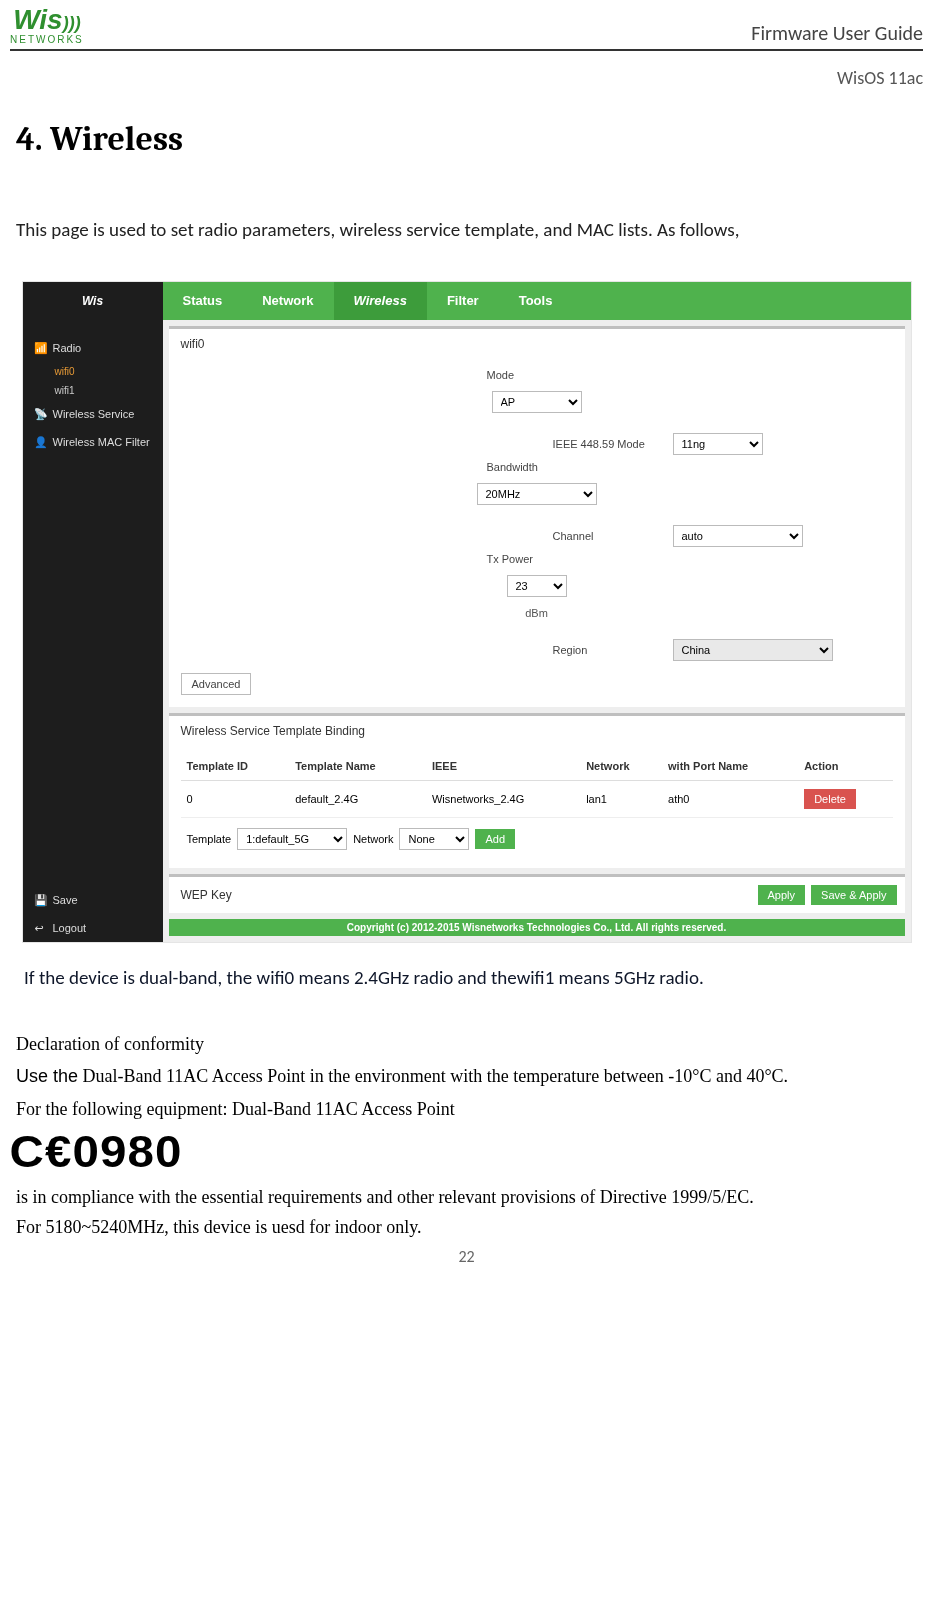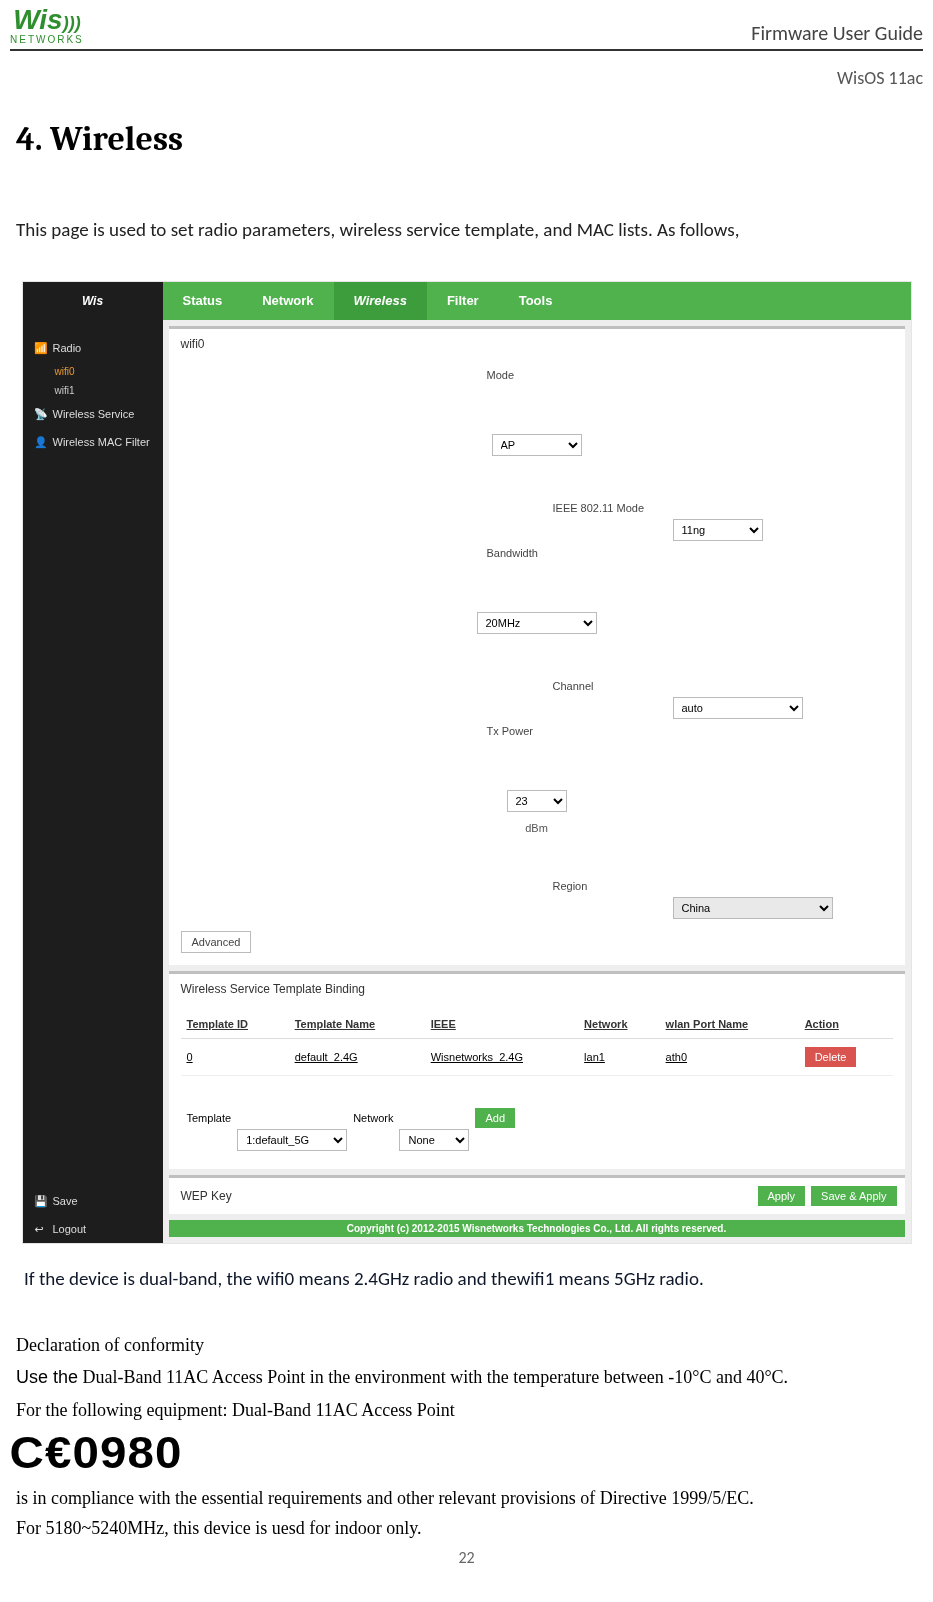--- a/index.html
+++ b/index.html
@@ -60,28 +60,27 @@
   .card { background: #fff; border-top: 3px solid #bfbfbf; margin-bottom: 6px; }
   .card-h { padding: 8px 12px; font-size: 12px; color: #333; }
   .card-body { padding: 4px 12px 12px 12px; }
 
   .frow { display: flex; align-items: center; margin: 6px 0; gap: 10px; flex-direction: column; }
   .flabel { width: 100px; color: #444; }
   .flabel2 { width: 110px; color: #444; text-align: left; }
   .fsel, .ftxt {
     height: 22px; border: 1px solid #bbb; background: #fff; font-size: 11px;
     padding: 0 4px;
-    margin-top: 43px;
   }
   .fsel.dis { background: #e9e9e9; }
   .unit { color: #555; }
   .adv-btn { display:inline-block; padding: 4px 10px; border:1px solid #bbb; color:#444; margin-top:6px; }
 
   .table { width: 100%; border-collapse: collapse; margin-top: 6px; }
-  .table th, .table td { text-align: left; padding: 8px 6px; font-size: 11px; border-bottom: 1px solid #eee; text-decoration: underline; }
+  .table th, .table td { text-align: left; padding: 8px 6px; font-size: 11px; border-bottom: 1px solid #eee; }
   .table th { color: #333; font-weight: 700; border-bottom: 1px solid #ddd; }
   .btn-green { background: #4fb24d; color: #fff; border: none; padding: 4px 10px; font-size: 11px; }
   .btn-red { background: #d9534f; color: #fff; border: none; padding: 4px 10px; font-size: 11px; }
 
   .binding-row { display:flex; align-items:center; gap:6px; padding: 10px 6px 6px 6px; }
 
   .card-foot { display:flex; justify-content:flex-end; gap:6px; padding: 8px; }
   .copyright { background:#4fb24d; color:#fff; font-size:10px; text-align:center; padding:3px 0; font-weight:700; }
 
   .after-text { font-family: "Century Gothic", Calibri, Arial, sans-serif; font-size: 19px; line-height: 2.2; color: #0f172a; margin: 10px 8px 30px 8px; }
@@ -164,21 +163,21 @@
       <div class="shot-main">
 
         <div class="card">
           <div class="card-h">wifi0</div>
           <div class="card-body">
             <div class="frow">
               <div class="flabel">Mode</div>
               <select class="fsel" style="width:90px"><option>AP</option></select>
               <div class="col-gap"></div>
               <div class="fcol2" style="margin-left:auto; width:340px;">
-                <div class="flabel2">IEEE 802.11 Mode</div>
+                <div class="flabel2">IEEE 448.59 Mode</div>
                 <select class="fsel" style="width:90px"><option>11ng</option></select>
               </div>
             </div>
             <div class="frow">
               <div class="flabel">Bandwidth</div>
               <select class="fsel" style="width:120px"><option>20MHz</option></select>
               <div class="col-gap"></div>
               <div class="fcol2" style="margin-left:auto; width:340px;">
                 <div class="flabel2">Channel</div>
                 <select class="fsel" style="width:130px"><option>auto</option></select>
@@ -201,21 +200,21 @@
         <div class="card">
           <div class="card-h">Wireless Service Template Binding</div>
           <div class="card-body" style="padding-top:0">
             <table class="table">
               <thead>
                   <tr>
                 <th>Template ID</th>
                 <th>Template Name</th>
                 <th>IEEE</th>
                 <th>Network</th>
-                <th>wlan Port Name</th>
+                <th>with Port Name</th>
                 <th>Action</th>
               </tr>
                 </thead>
               <tbody>
                   <tr>
                 <td>0</td>
                 <td>default_2.4G</td>
                 <td>Wisnetworks_2.4G</td>
                 <td>lan1</td>
                 <td>ath0</td>

